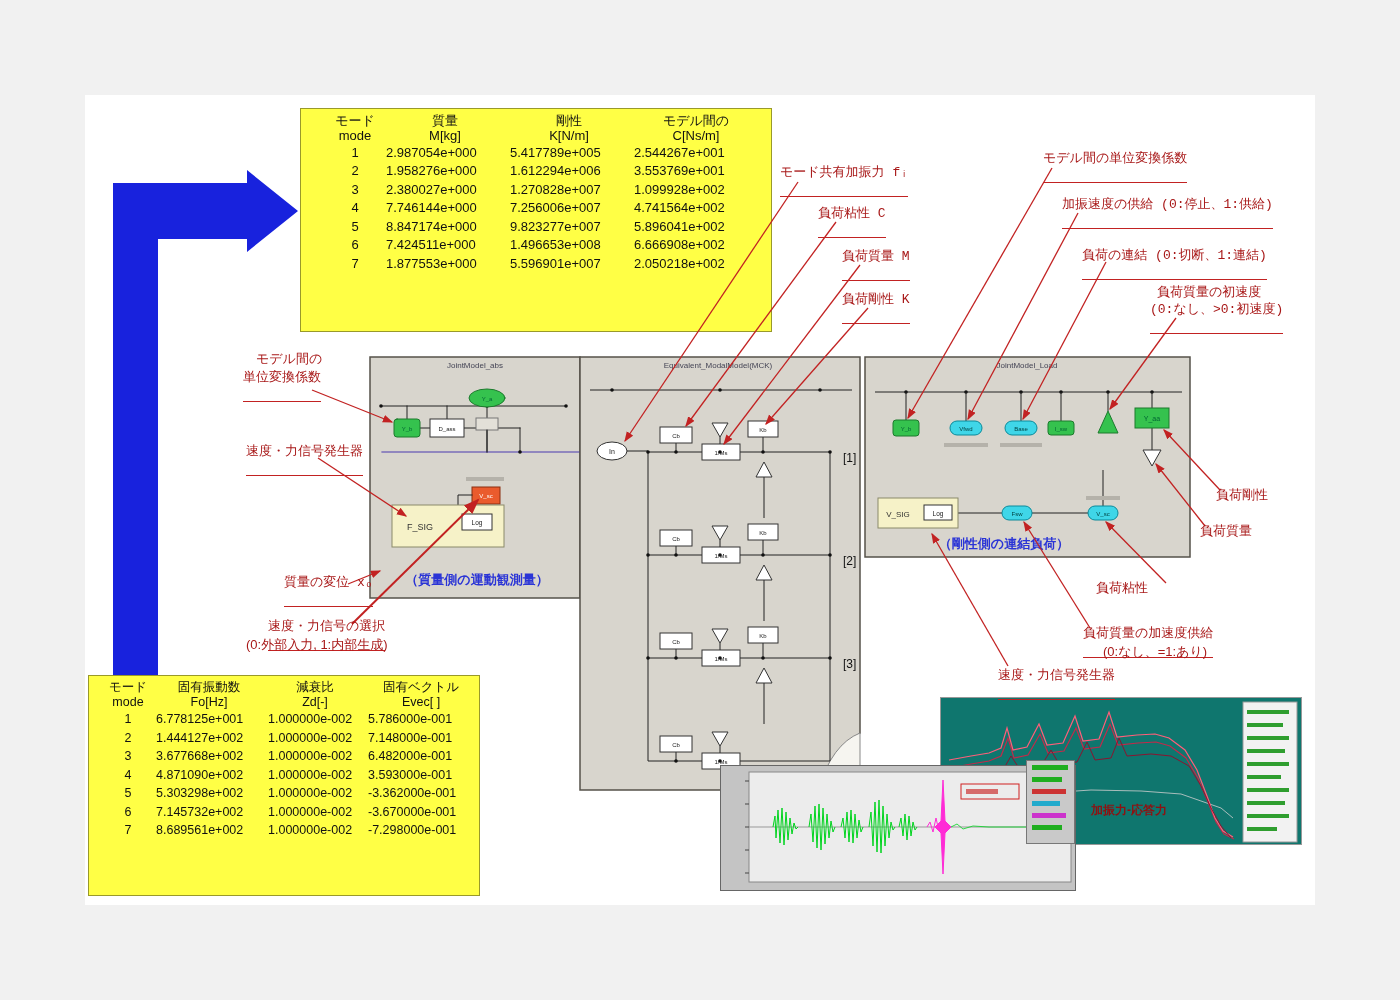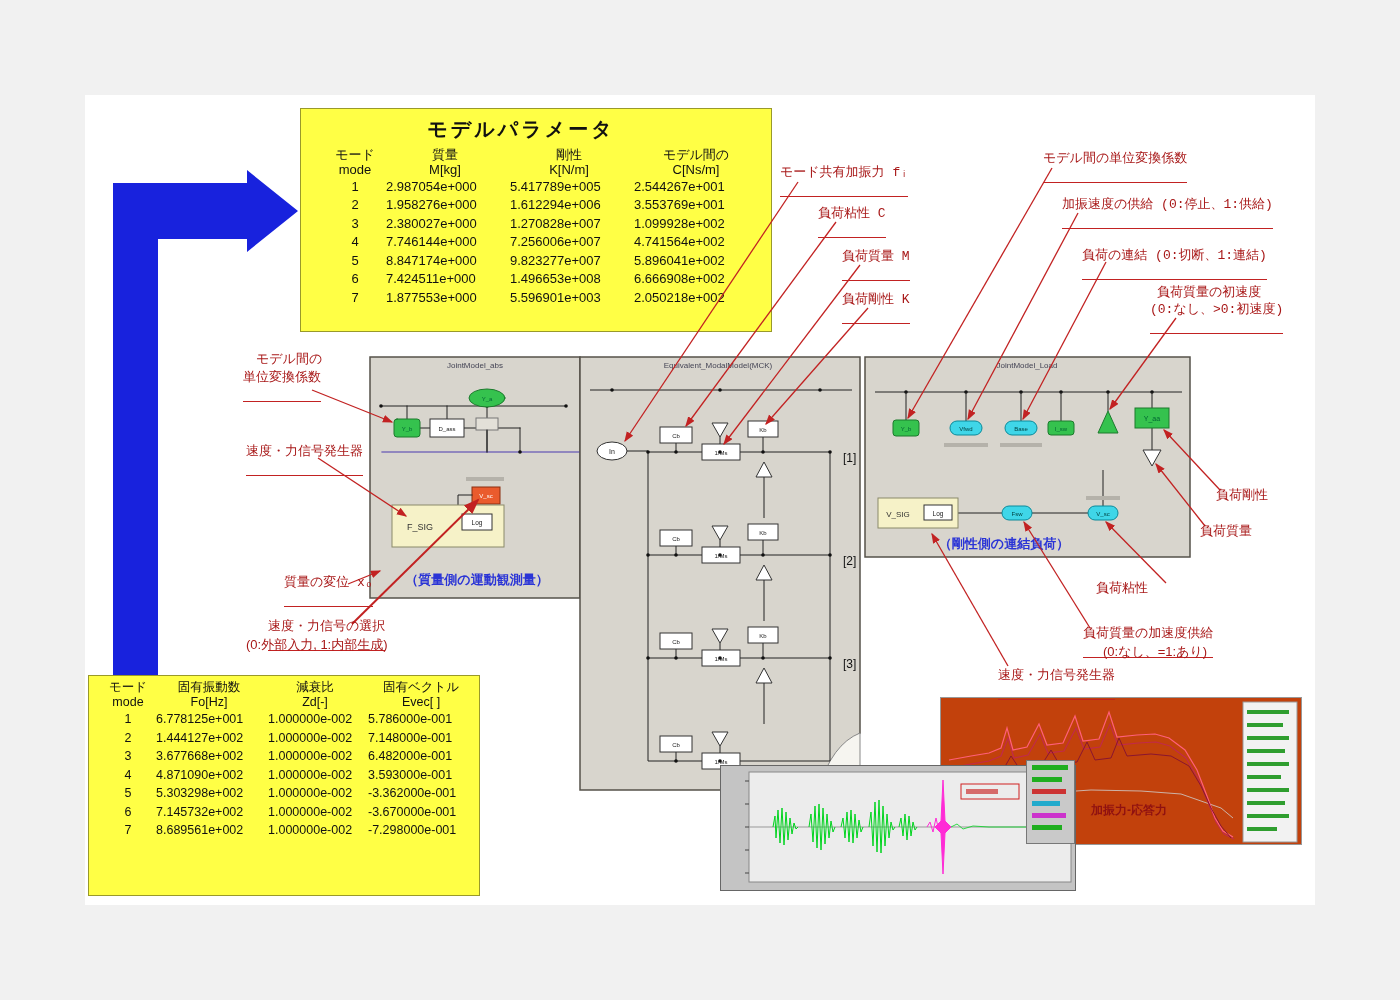--- a/index.html
+++ b/index.html
@@ -28,21 +28,21 @@
   #param-box th:nth-child(1){width:56px;} #param-box th:nth-child(2){width:124px;}
   #param-box th:nth-child(3){width:124px;} #param-box th:nth-child(4){width:130px;}
   #input-box th:nth-child(1){width:50px;} #input-box th:nth-child(2){width:112px;}
   #input-box th:nth-child(3){width:100px;} #input-box th:nth-child(4){width:112px;}
 
   .anno { position:absolute; color:#a81818; font-size:13px; white-space:nowrap; z-index:8; }
   .anno.u { border-bottom:1.5px solid #c22222; padding-bottom:15px;font-family:Liberation Mono, monospace; }
 
   .scope { position:absolute; overflow:hidden; }
   #freq-scope { left:940px; top:697px; width:362px; height:148px;
-    background:#c2410c; border:1px solid #989898; z-index:3; }
+    background:#0f766e; border:1px solid #989898; z-index:3; }
   #wave-scope { left:720px; top:765px; width:356px; height:126px;
     background:#c4c4c4; border:1px solid #666; z-index:4; }
   #legend-overlay { left:1026px; top:760px; width:49px; height:84px;
     background:#c9c9c9; border:1px solid #777; z-index:5; padding:4px 5px; }
   #legend-overlay .lg-row { height:5px; margin-bottom:7px; }
 </style>
 </head>
 <body>
 
 <div class="canvas"></div>
@@ -191,21 +191,20 @@
     <text x="938" y="516" font-size="6.5" text-anchor="middle" fill="#222">Log</text>
     <rect x="1002" y="506" width="30" height="14" rx="7" fill="#3fd6e8" stroke="#0a8a9a"></rect>
     <text x="1017" y="516" font-size="6" text-anchor="middle" fill="#044">Fsw</text>
     <rect x="1088" y="506" width="30" height="14" rx="7" fill="#3fd6e8" stroke="#0a8a9a"></rect>
     <text x="1103" y="516" font-size="6" text-anchor="middle" fill="#044">V_sc</text>
     <text x="1004" y="548" font-size="13" font-weight="bold" fill="#2b35d6" text-anchor="middle">（剛性側の連結負荷）</text>
   </g>
 </svg>
 
 <div id="param-box" class="ybox">
-  <div class="box-title">モデルパラメータ</div>
   <table class="datatable">
     <thead>
       <tr>
         <th><span>モード</span><br><span>mode</span></th>
         <th><span>質量</span><br><span>M[kg]</span></th>
         <th><span>剛性</span><br><span>K[N/m]</span></th>
         <th><span>モデル間の</span><br><span>C[Ns/m]</span></th>
       </tr>
     </thead>
     <tbody id="param-rows">
@@ -241,21 +240,21 @@
         </tr>
         <tr>
           <td>6</td>
           <td>7.424511e+000</td>
           <td>1.496653e+008</td>
           <td>6.666908e+002</td>
         </tr>
         <tr>
           <td>7</td>
           <td>1.877553e+000</td>
-          <td>5.596901e+003</td>
+          <td>5.596901e+007</td>
           <td>2.050218e+002</td>
         </tr>
       </tbody>
   </table>
 </div>
 
 <div id="input-box" class="ybox">
   <table class="datatable">
     <thead>
       <tr>

